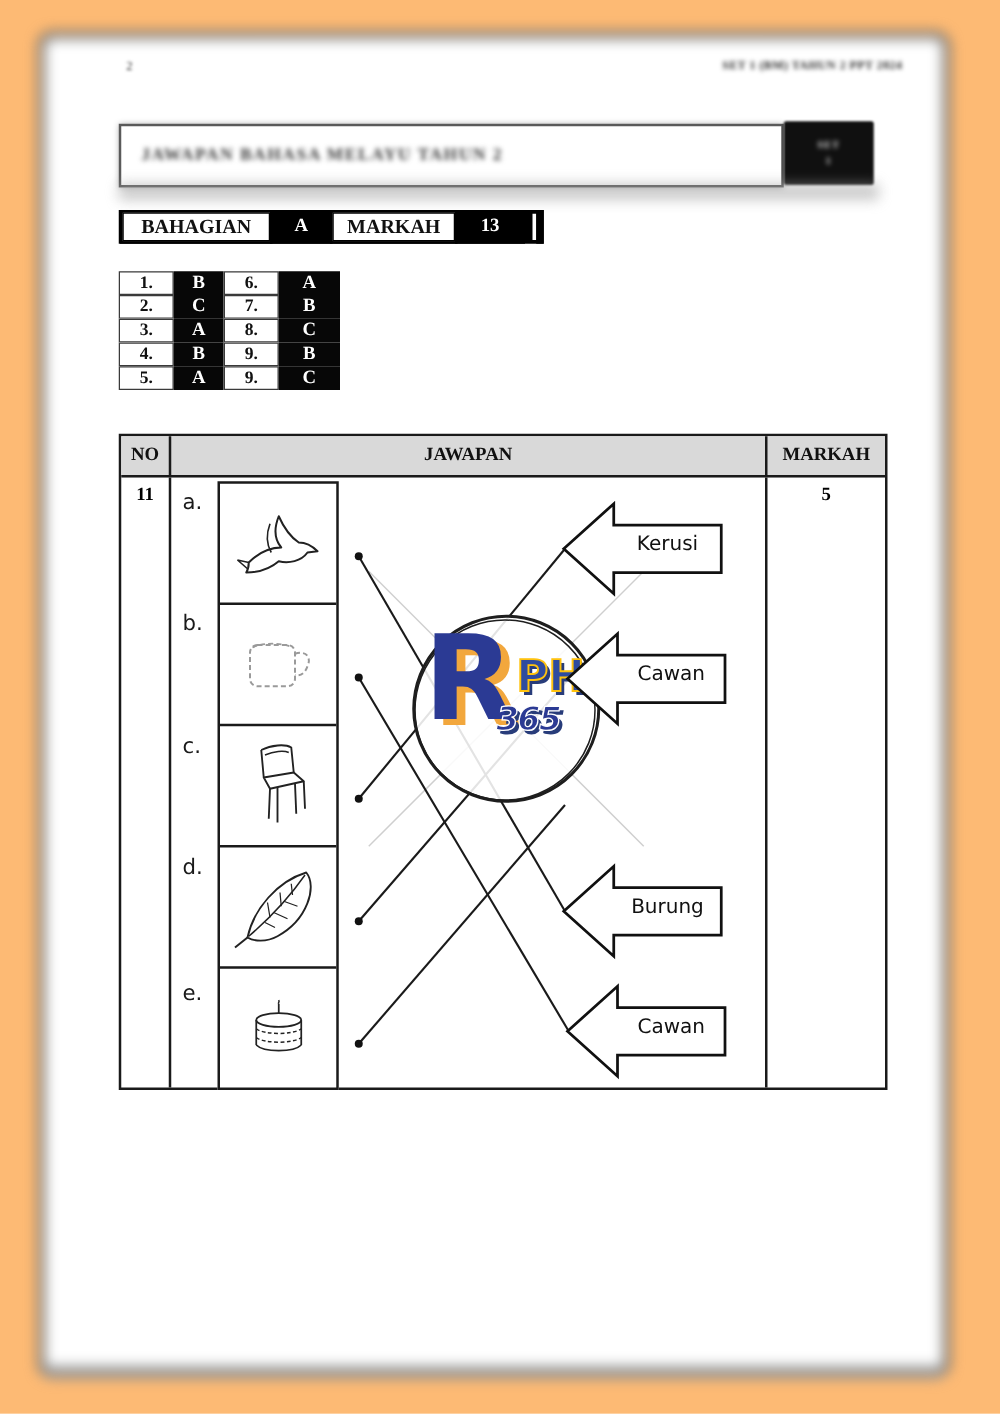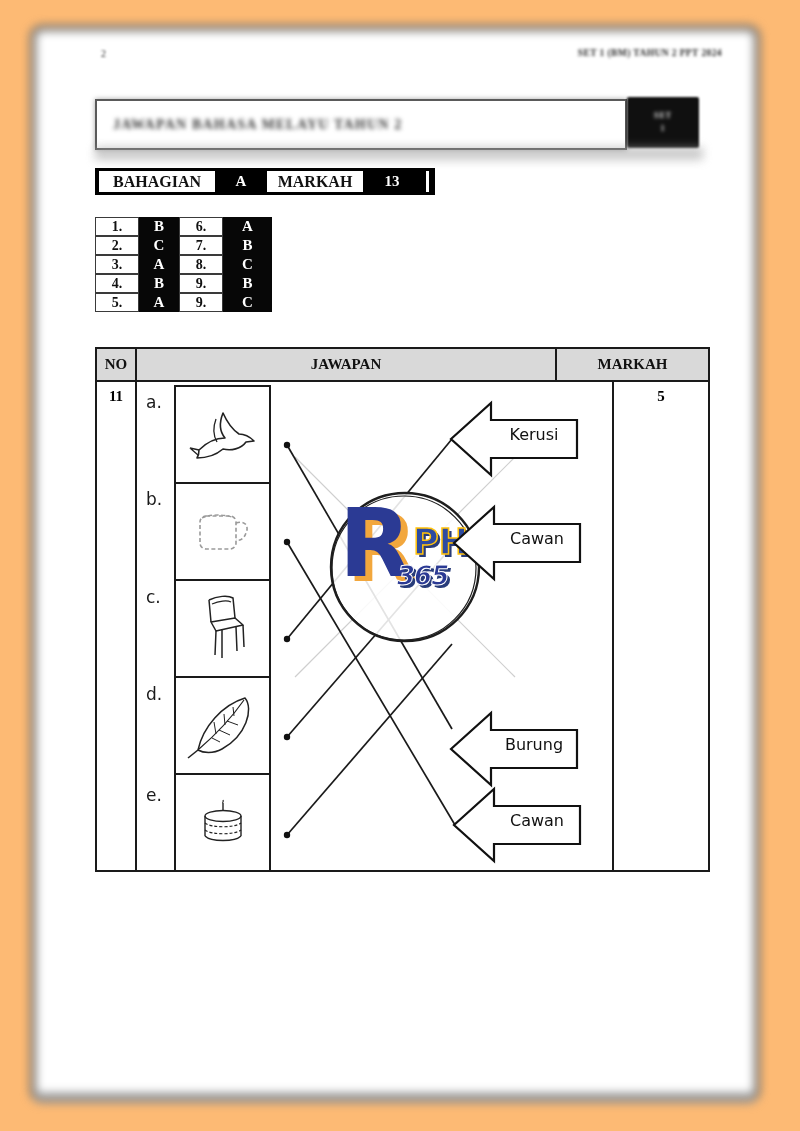--- a/index.html
+++ b/index.html
@@ -50,21 +50,21 @@
   .agrid .ans{background:#070707;color:#fff;display:flex;align-items:center;justify-content:center;
     font-weight:bold;font-size:15px;}
 
   
   .tbl{position:absolute;left:95px;top:347px;width:615px;height:525px;border:2px solid #1a1a1a;
     box-sizing:border-box;background:#fff;}
   .tbl .hrow{display:flex;height:33px;background:#d9d9d9;border-bottom:2px solid #1a1a1a;box-sizing:border-box;}
   .tbl .hcell{display:flex;align-items:center;justify-content:center;font-weight:bold;font-size:15px;
     color:#111;box-sizing:border-box;}
   .tbl .hno{width:40px;border-right:2px solid #1a1a1a;}
-  .tbl .hjaw{width:420px;border-right:2px solid #1a1a1a;}
+  .tbl .hjaw{width:477px;border-right:2px solid #1a1a1a;}
   .tbl .hmar{flex:1;}
   .tbl .brow{display:flex;height:488px;}
   .tbl .bno{width:40px;border-right:2px solid #1a1a1a;box-sizing:border-box;
     font-weight:bold;font-size:15px;text-align:center;padding-top:6px;}
   .tbl .bjaw{width:477px;border-right:2px solid #1a1a1a;box-sizing:border-box;position:relative;}
   .tbl .bmar{flex:1;font-weight:bold;font-size:15px;text-align:center;padding-top:6px;}
 
   
   .imgcol{position:absolute;left:37px;top:3px;width:93px;border:2px solid #1a1a1a;background:#fff;z-index:2;}
   .imgcell{height:95px;border-bottom:2px solid #1a1a1a;display:flex;align-items:center;justify-content:center;}
@@ -238,21 +238,21 @@
             <polygon points="2,39 42,3 42,20 128,20 128,58 42,58 42,75" fill="#fff" stroke="#111" stroke-width="2.2"></polygon>
           </svg>
           <div class="lbl">Kerusi</div>
         </div>
         <div class="arrow" style="left:315px;top:122px">
           <svg width="130" height="78" viewBox="0 0 130 78">
             <polygon points="2,39 42,3 42,20 128,20 128,58 42,58 42,75" fill="#fff" stroke="#111" stroke-width="2.2"></polygon>
           </svg>
           <div class="lbl">Cawan</div>
         </div>
-        <div class="arrow" style="left:312px;top:328px">
+        <div class="arrow" style="left:312px;top:308px">
           <svg width="130" height="78" viewBox="0 0 130 78">
             <polygon points="2,39 42,3 42,20 128,20 128,58 42,58 42,75" fill="#fff" stroke="#111" stroke-width="2.2"></polygon>
           </svg>
           <div class="lbl">Burung</div>
         </div>
         <div class="arrow" style="left:315px;top:404px">
           <svg width="130" height="78" viewBox="0 0 130 78">
             <polygon points="2,39 42,3 42,20 128,20 128,58 42,58 42,75" fill="#fff" stroke="#111" stroke-width="2.2"></polygon>
           </svg>
           <div class="lbl">Cawan</div>

